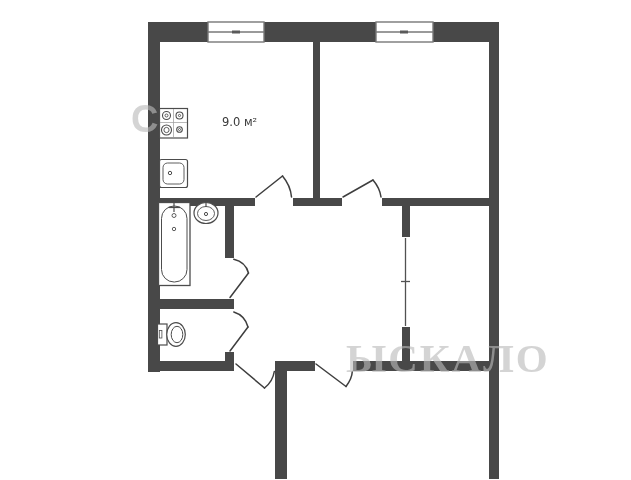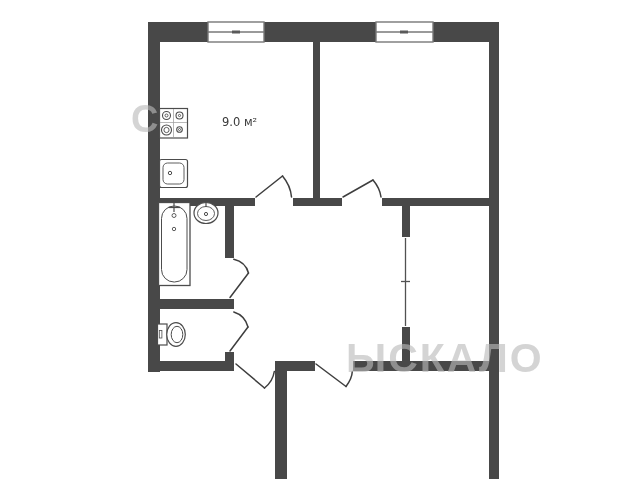--- a/index.html
+++ b/index.html
@@ -35,20 +35,21 @@
   #wm-top {
     left: 131px;
     top: 100px;
     font-size: 38px;
   }
   #wm-bottom {
     left: 346px;
     top: 338px;
     font-size: 41px;
     letter-spacing: 2px;
+    font-family: Liberation Serif, serif;
   }
 </style>
 </head>
 <body>
 
 <div id="canvas">
 
   <svg id="plan-svg" width="631" height="480" viewBox="0 0 631 480">
 
     <g fill="#484848" stroke="none">

